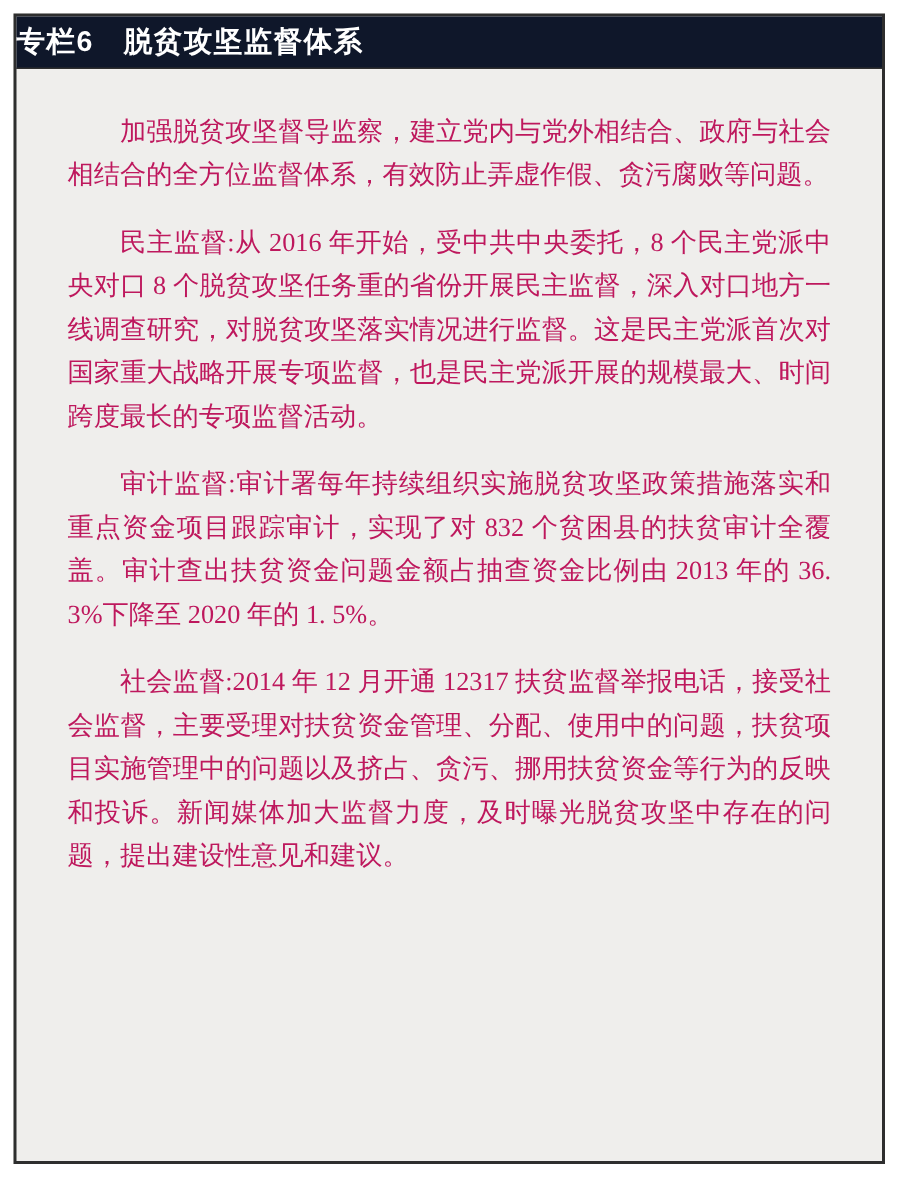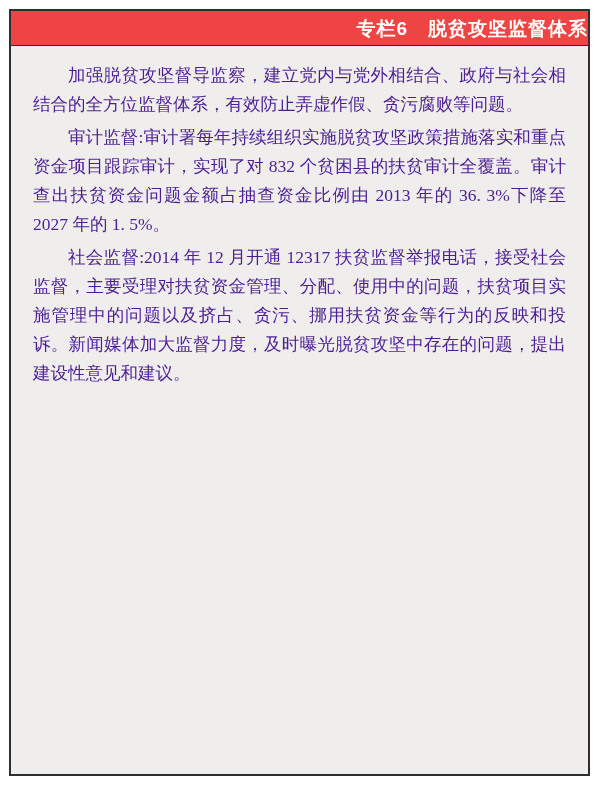--- a/index.html
+++ b/index.html
@@ -21,58 +21,59 @@
     width: 581px;
     height: 767px;
     box-sizing: border-box;
     border: 2px solid #2e2e2e;
     background: #efeeec;
     display: flex;
     flex-direction: column;
   }
   .panel-header {
     flex: 0 0 34px;
-    background: #ef4444;
+    background: #0f172a;
     border-bottom: 1px solid #2e2e2e;
     display: flex;
     align-items: center;
-    justify-content: flex-end;
+    justify-content: flex-start;
   }
   .panel-title {
     color: #ffffff;
     font-family: "Liberation Sans", "DejaVu Sans", sans-serif;
     font-weight: bold;
     font-size: 19px;
     letter-spacing: 1px;
     line-height: 1;
     white-space: pre;
   }
   .panel-body {
     flex: 1 1 auto;
     padding: 11px 18px 8px 18px;
     overflow: hidden;
   }
   .panel-body p {
-    margin: 4px;
+    margin: 16px;
     text-indent: 2em;
     font-family: "Liberation Serif", "DejaVu Serif", serif;
     font-size: 17.5px;
     line-height: 29px;
-    color: #4c1d95;
+    color: #be185d;
     text-align: justify;
     text-justify: inter-ideograph;
   }
 </style>
 </head>
 <body>
 
 <div class="page">
   <div class="panel">
     <div class="panel-header">
       <span class="panel-title">专栏6　脱贫攻坚监督体系</span>
     </div>
     <div class="panel-body">
       <p>加强脱贫攻坚督导监察，建立党内与党外相结合、政府与社会相结合的全方位监督体系，有效防止弄虚作假、贪污腐败等问题。</p>
-      <p>审计监督:审计署每年持续组织实施脱贫攻坚政策措施落实和重点资金项目跟踪审计，实现了对 832 个贫困县的扶贫审计全覆盖。审计查出扶贫资金问题金额占抽查资金比例由 2013 年的 36. 3%下降至 2027 年的 1. 5%。</p>
+      <p>民主监督:从 2016 年开始，受中共中央委托，8 个民主党派中央对口 8 个脱贫攻坚任务重的省份开展民主监督，深入对口地方一线调查研究，对脱贫攻坚落实情况进行监督。这是民主党派首次对国家重大战略开展专项监督，也是民主党派开展的规模最大、时间跨度最长的专项监督活动。</p>
+      <p>审计监督:审计署每年持续组织实施脱贫攻坚政策措施落实和重点资金项目跟踪审计，实现了对 832 个贫困县的扶贫审计全覆盖。审计查出扶贫资金问题金额占抽查资金比例由 2013 年的 36. 3%下降至 2020 年的 1. 5%。</p>
       <p>社会监督:2014 年 12 月开通 12317 扶贫监督举报电话，接受社会监督，主要受理对扶贫资金管理、分配、使用中的问题，扶贫项目实施管理中的问题以及挤占、贪污、挪用扶贫资金等行为的反映和投诉。新闻媒体加大监督力度，及时曝光脱贫攻坚中存在的问题，提出建设性意见和建议。</p>
     </div>
   </div>
 </div>
 
 </body></html>

